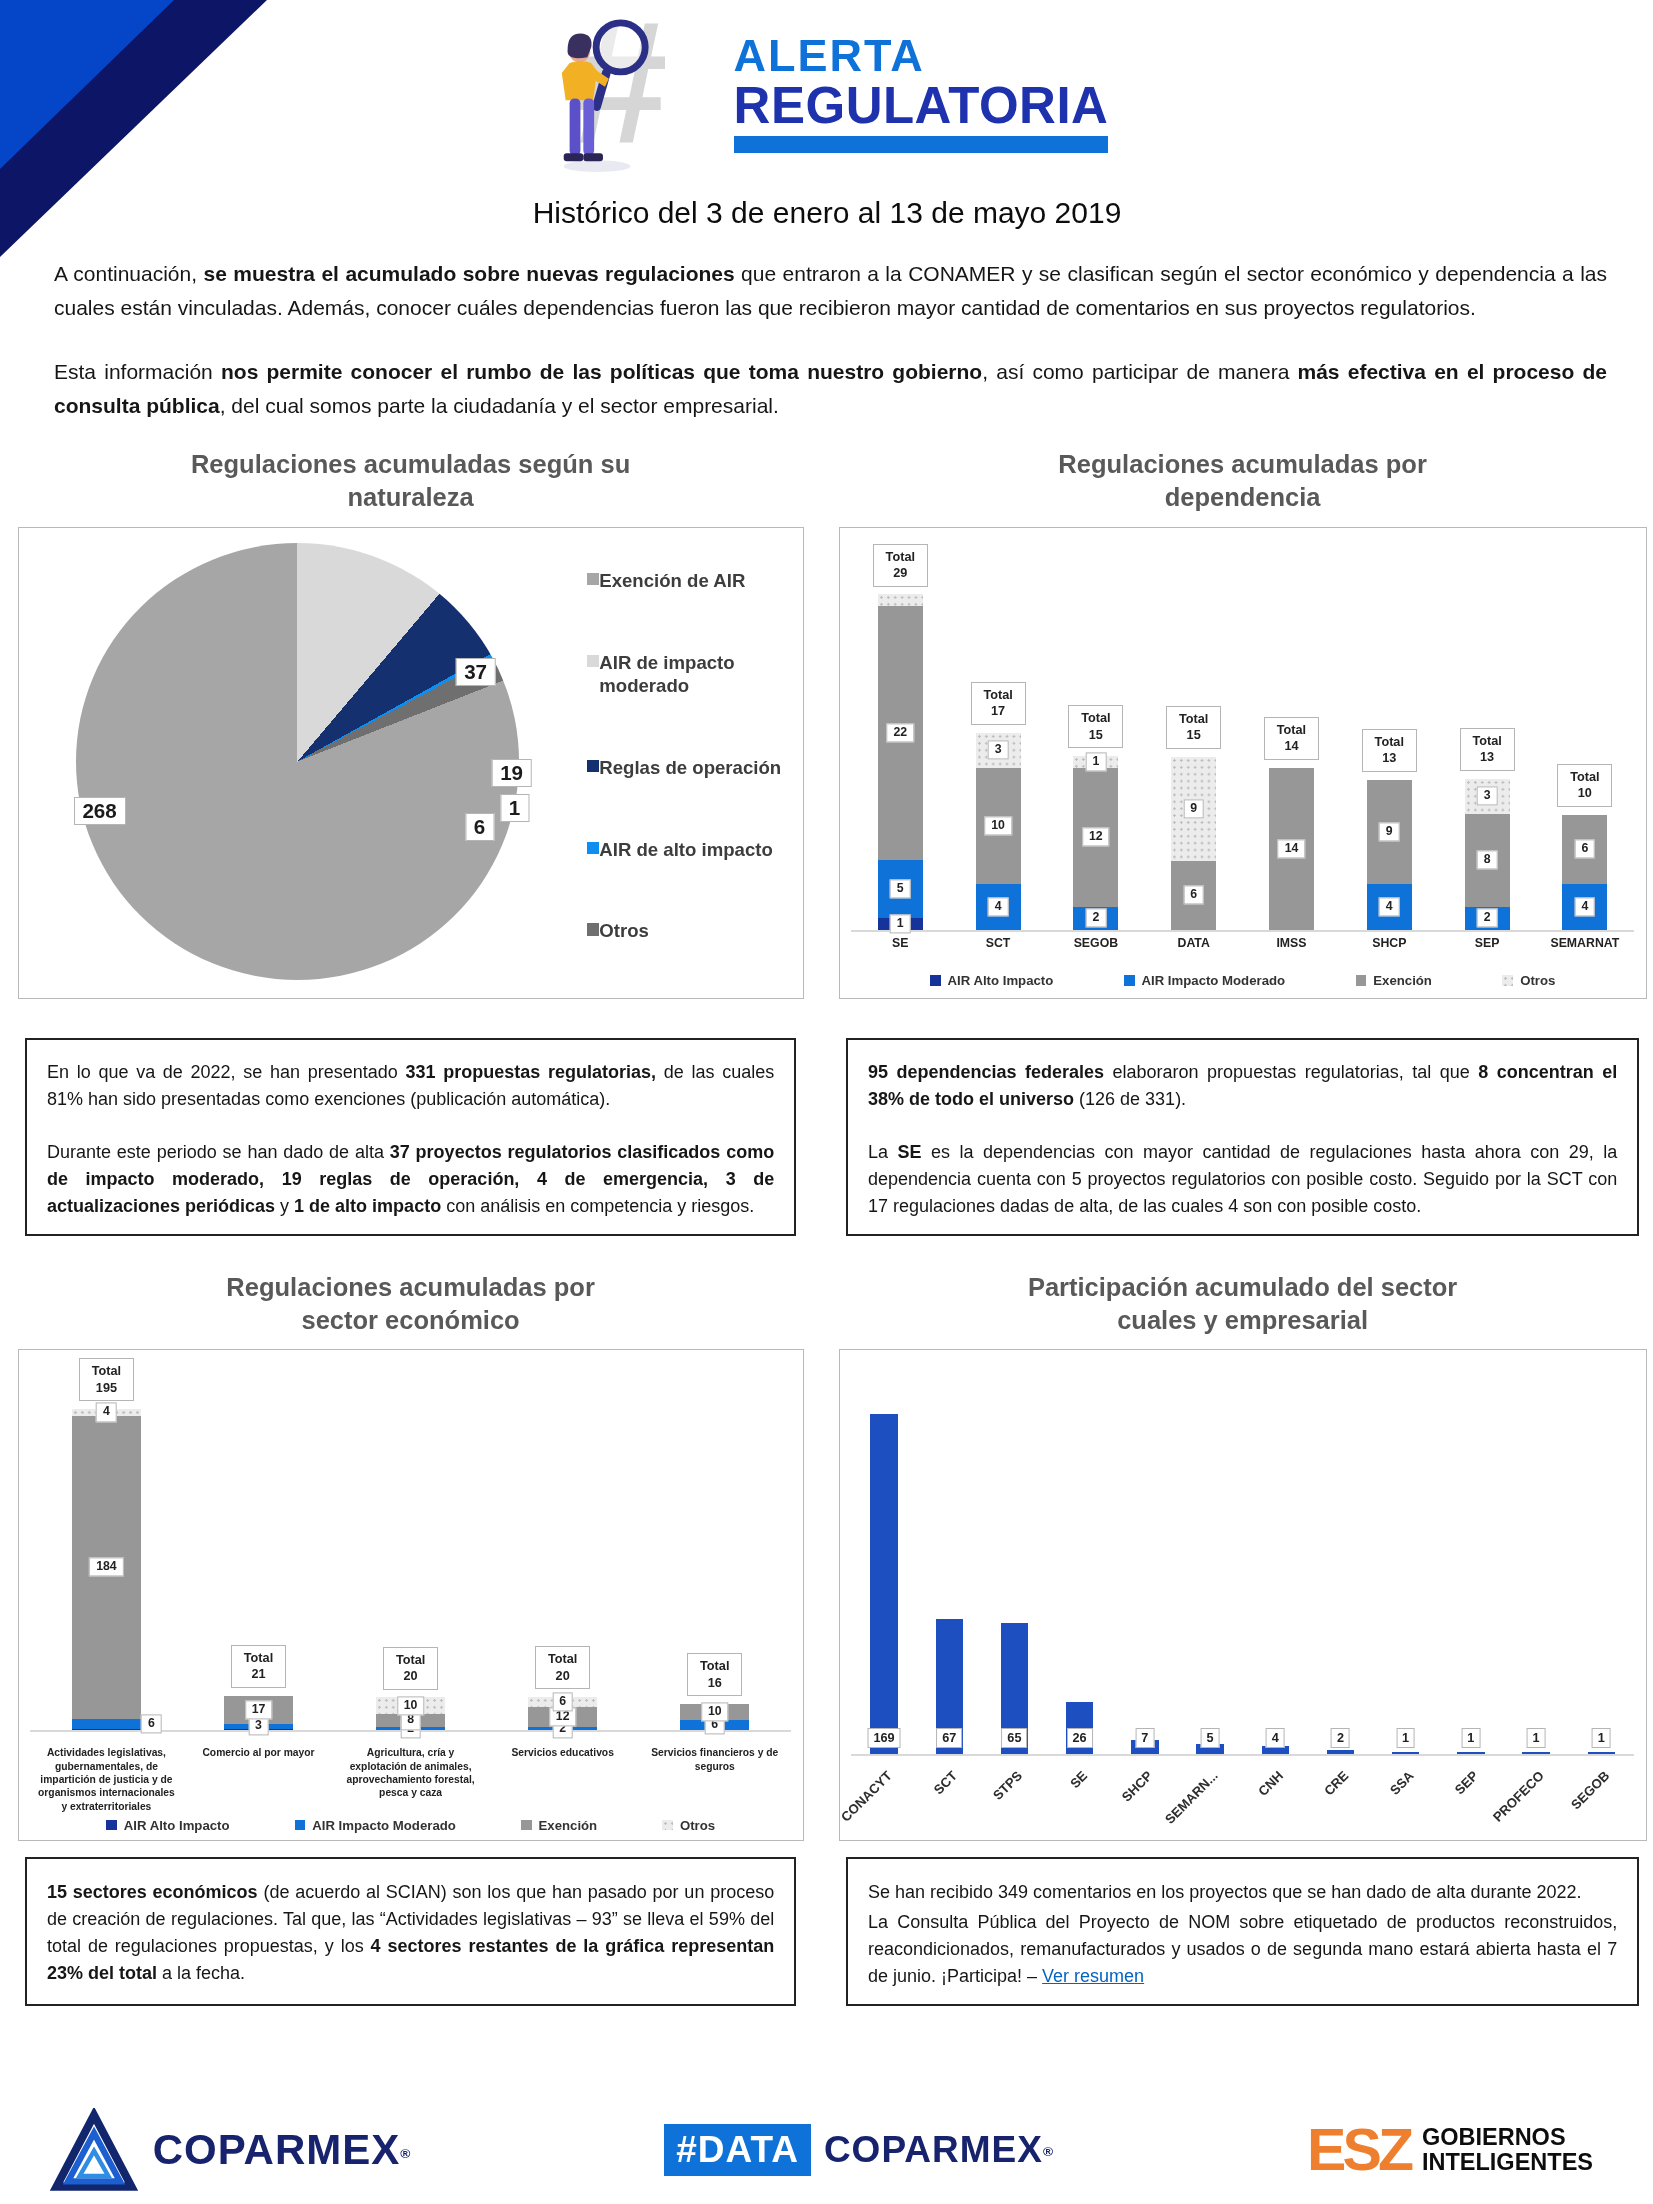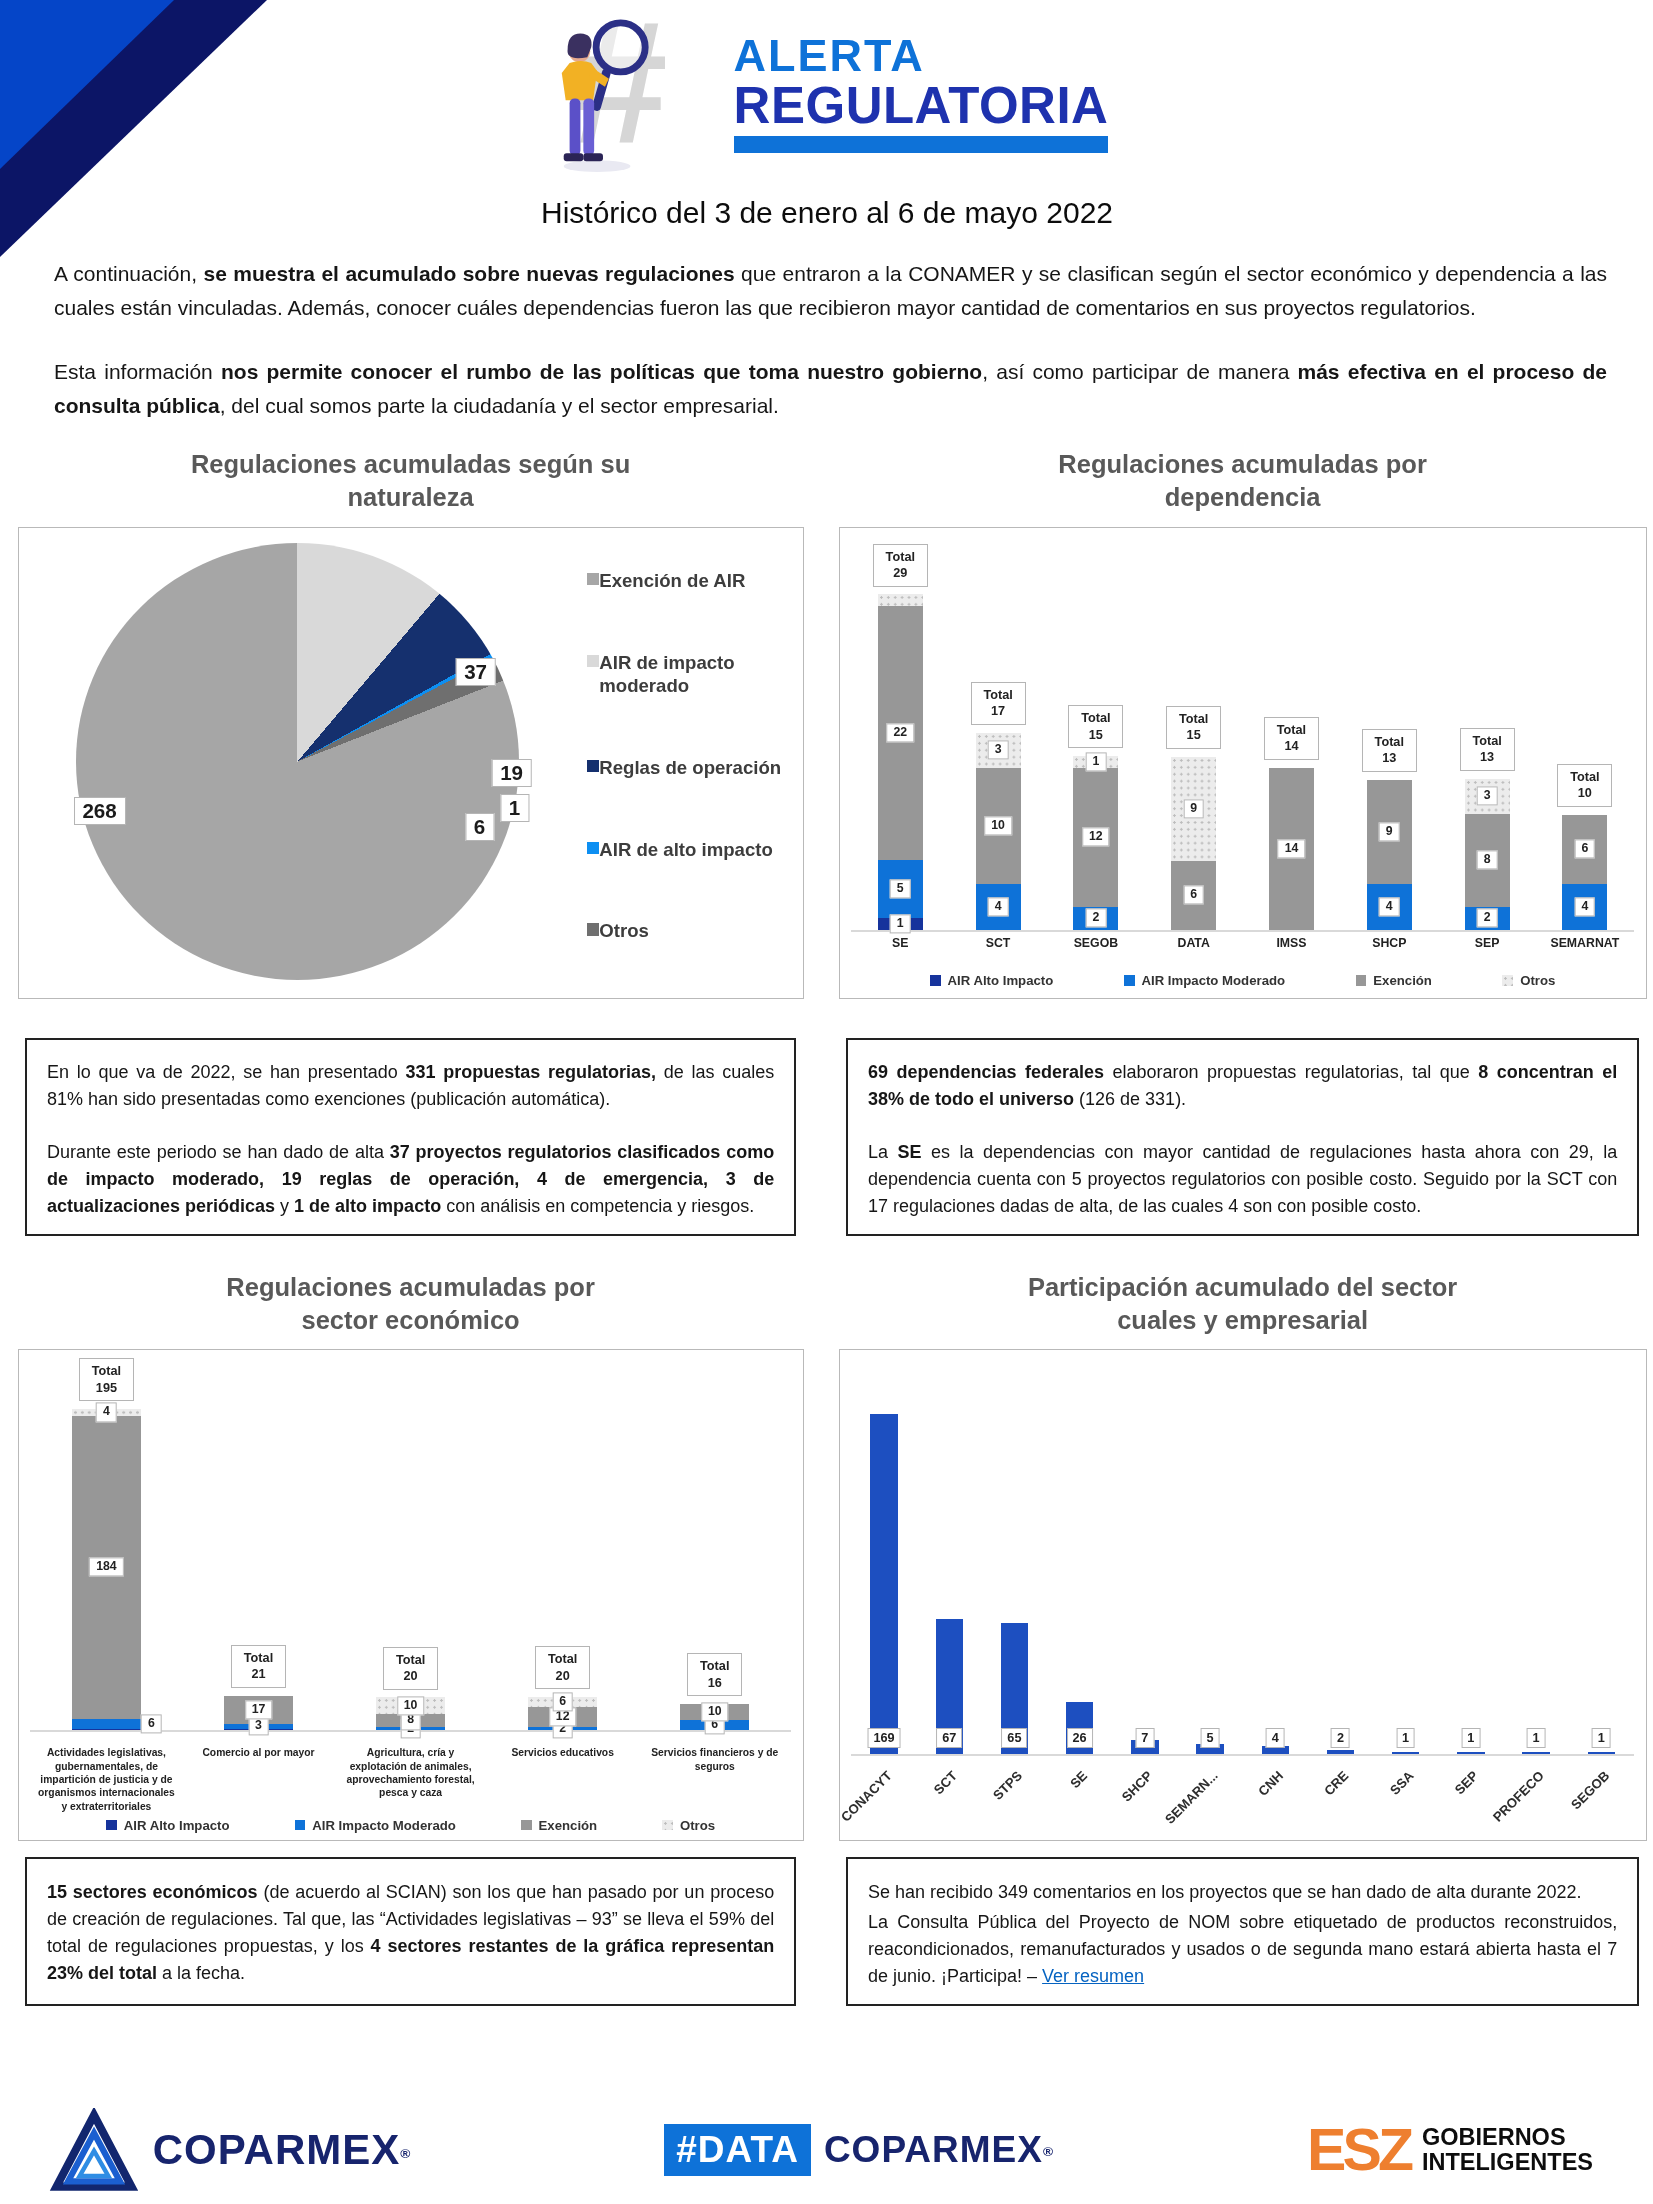--- a/index.html
+++ b/index.html
@@ -126,21 +126,21 @@
           <rect x="16" y="142" width="20" height="8" rx="3" fill="#2b2456"></rect>
           <rect x="36" y="142" width="20" height="8" rx="3" fill="#2b2456"></rect>
         </svg>
       </div>
       <div class="logo-words">
         <div class="w1">ALERTA</div>
         <div class="w2">REGULATORIA</div>
         <div class="underline"></div>
       </div>
     </div>
-    <div class="subtitle">Histórico del 3 de enero al 6 de mayo 2022</div>
+    <div class="subtitle">Histórico del 3 de enero al 13 de mayo 2019</div>
   </header>
 
   <section class="intro">
     <p class="para"><span>A continuación, </span><strong>se muestra el acumulado sobre nuevas regulaciones</strong><span> que entraron a la CONAMER y se clasifican según el sector económico y dependencia a las cuales están vinculadas. Además, conocer cuáles dependencias fueron las que recibieron mayor cantidad de comentarios en sus proyectos regulatorios.</span></p>
     <p class="para"><span>Esta información </span><strong>nos permite conocer el rumbo de las políticas que toma nuestro gobierno</strong><span>, así como participar de manera </span><strong>más efectiva en el proceso de consulta pública</strong><span>, del cual somos parte la ciudadanía y el sector empresarial.</span></p>
   </section>
 
   <div class="row charts-row-1">
     <div>
       <h2 class="chart-title">Regulaciones acumuladas según su naturaleza</h2>
@@ -333,21 +333,21 @@
         </div>
     </div>
   </div>
 
   <div class="row notes-row-1">
     <div class="note">
       <p><span>En lo que va de 2022, se han presentado </span><strong>331 propuestas regulatorias,</strong><span> de las cuales 81% han sido presentadas como exenciones (publicación automática).</span></p>
       <p><span>Durante este periodo se han dado de alta </span><strong>37 proyectos regulatorios clasificados como de impacto moderado, 19 reglas de operación, 4 de emergencia, 3 de actualizaciones periódicas</strong><span> y </span><strong>1 de alto impacto</strong><span> con análisis en competencia y riesgos.</span></p>
     </div>
     <div class="note">
-      <p><strong>69 dependencias federales</strong><span> elaboraron propuestas regulatorias, tal que </span><strong>8 concentran el 38% de todo el universo</strong><span> (126 de 331).</span></p>
+      <p><strong>95 dependencias federales</strong><span> elaboraron propuestas regulatorias, tal que </span><strong>8 concentran el 38% de todo el universo</strong><span> (126 de 331).</span></p>
       <p><span>La </span><strong>SE</strong><span> es  la dependencias con mayor cantidad de regulaciones hasta ahora con 29, la dependencia cuenta con 5 proyectos regulatorios con posible costo. Seguido por la SCT con 17 regulaciones dadas de alta, de las cuales 4 son con posible costo.</span></p>
     </div>
   </div>
 
   <div class="row charts-row-2">
     <div>
       <h2 class="chart-title">Regulaciones acumuladas por sector económico</h2>
       <div class="panel h2" id="chart2">
           <div class="bars-area" style="top: 5.9px; height: 374px;">
             <div class="bar-col">

